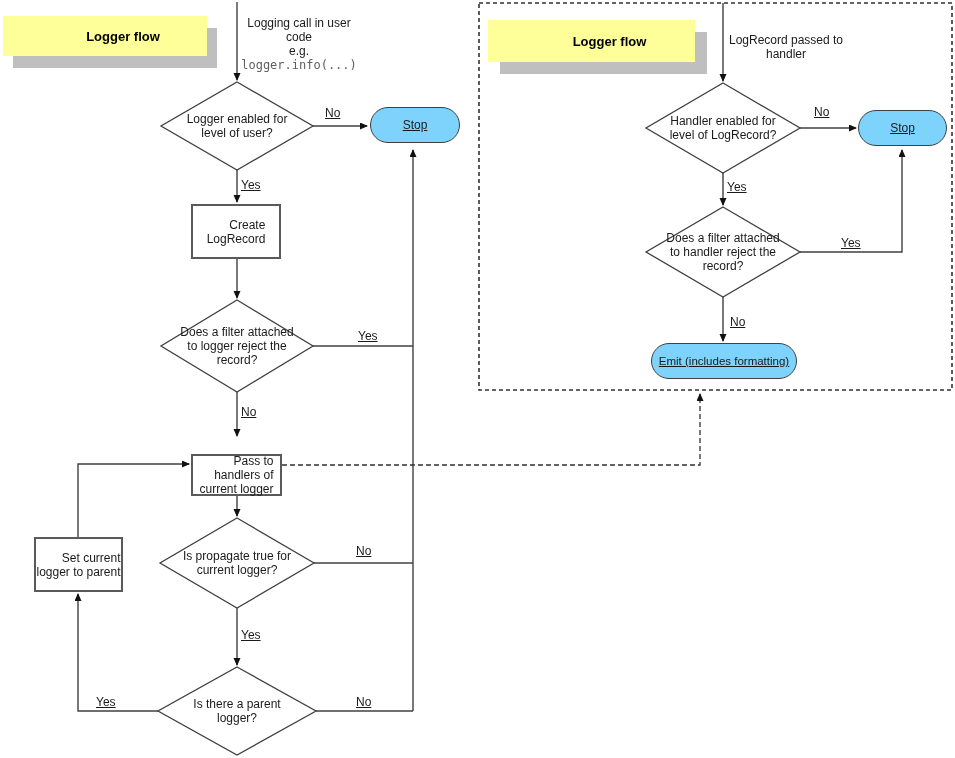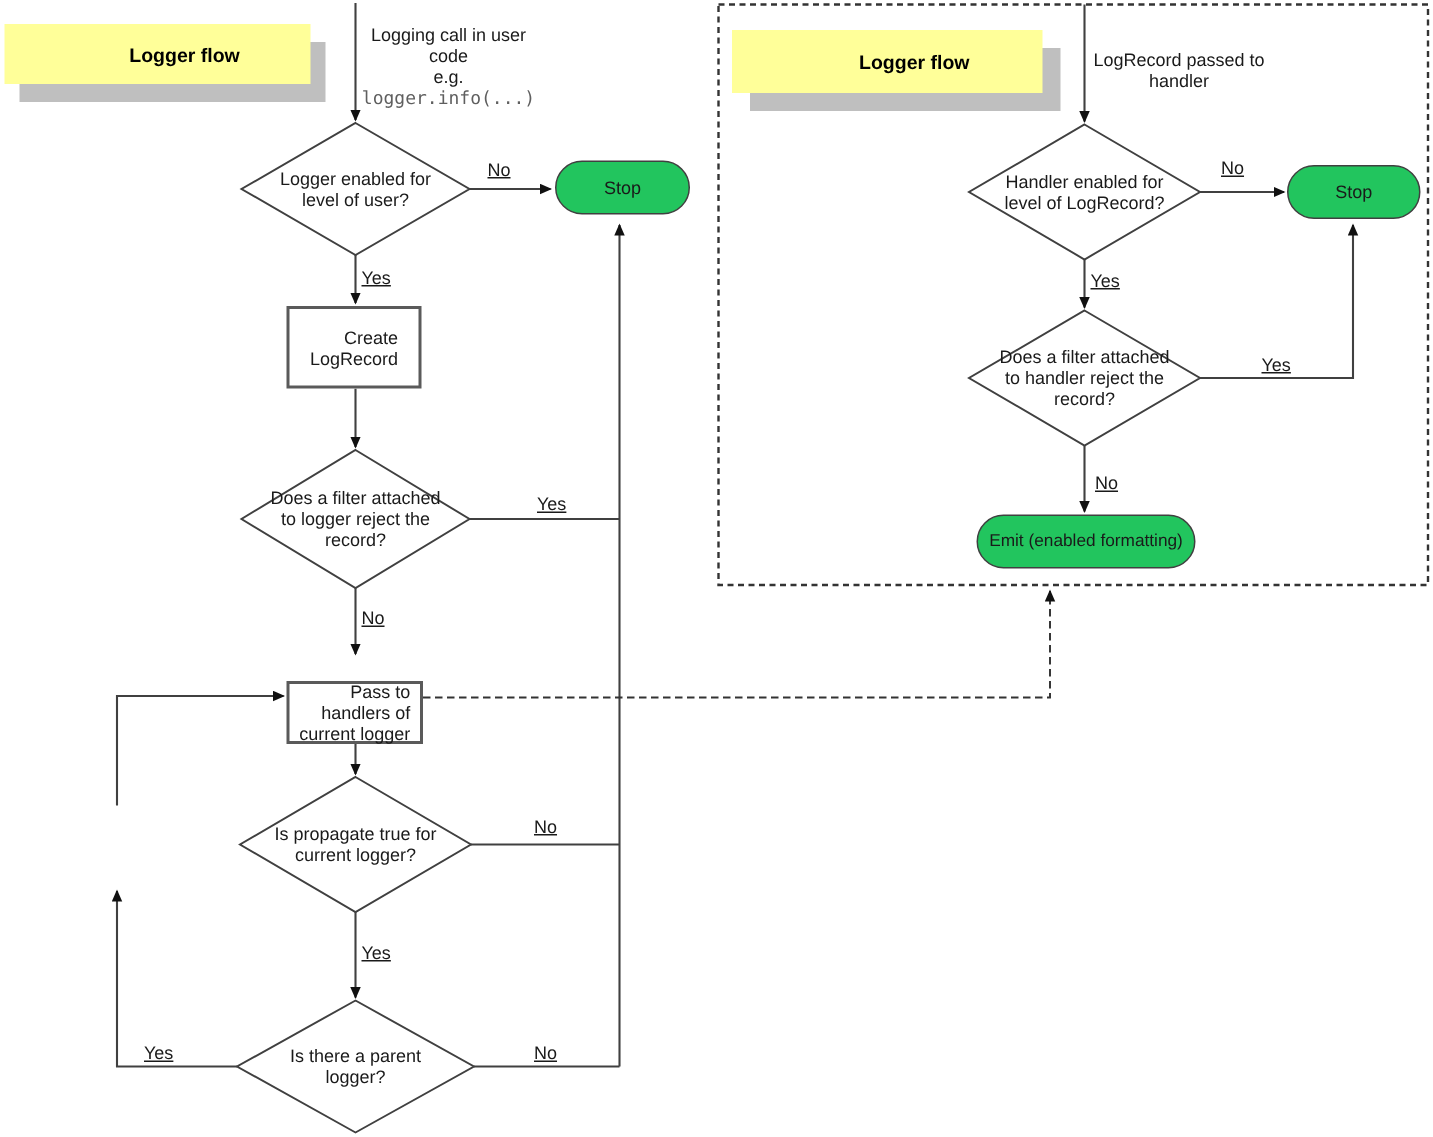--- a/index.html
+++ b/index.html
@@ -3,22 +3,22 @@
 <meta charset="utf-8">
 <style>
   html,body{margin:0;padding:0;background:#ffffff;}
   #canvas{position:relative;width:955px;height:758px;background:#ffffff;
           font-family:"Liberation Sans",sans-serif;color:#1a1a1a;overflow:hidden;}
   #wires{position:absolute;left:0;top:0;z-index:1;}
   .node,.elabel,.entry,.seclabel,.secshadow{position:absolute;z-index:2;box-sizing:border-box;}
   .pre{white-space:pre-line;}
   .box{background:#ffffff;border:2px solid #5a5a5a;display:flex;align-items:center;justify-content:center;
        text-align:right;font-size:12px;line-height:14px;}
-  .pill{background:#22c55e;border:1.5px solid #404040;border-radius:18px;display:flex;align-items:center;
-        justify-content:center;text-align:right;font-size:12px;line-height:14px;white-space:nowrap;}
+  .pill{background:#7dd3fc;border:1.5px solid #404040;border-radius:18px;display:flex;align-items:center;
+        justify-content:center;text-align:right;font-size:12px;line-height:14px;white-space:nowrap;text-decoration:underline;}
   .dlabel{display:flex;align-items:center;justify-content:center;text-align:center;
           font-size:12px;line-height:14px;z-index:3;position:absolute;}
   .elabel{font-size:12px;line-height:13px;text-decoration:underline;}
   .entry{text-align:center;font-size:12px;line-height:14px;}
   .entry .code{font-family:"DejaVu Sans Mono",monospace;font-size:12px;color:#5f5f5f;white-space:nowrap;}
   .secshadow{background:#bfbfbf;}
   .seclabel{background:#ffff99;display:flex;align-items:center;justify-content:center;
             font-weight:bold;font-size:13px;color:#000;padding-left:36px;}
 </style>
 </head>
@@ -89,29 +89,31 @@
   <div class="dlabel pre" style="left:161px;top:300px;width:152px;height:92px;">Does a filter attached
 to logger reject the
 record?</div>
   <div class="node box pre" style="left:191px;top:454px;width:91px;height:42px;">Pass to
 handlers of
 current logger</div>
   <div class="dlabel pre" style="left:158px;top:667px;width:158px;height:88px;">Is there a parent
 logger?</div>
   <div class="dlabel pre" style="left:160px;top:518px;width:154px;height:90px;">Is propagate true for
 current logger?</div>
+  <div class="node box pre" style="left:34px;top:537px;width:89px;height:55px;">Set current
+logger to parent</div>
   <div class="node pill" style="left:370px;top:107px;width:90px;height:36px;">Stop</div>
 
   <div class="dlabel pre" style="left:646px;top:83px;width:154px;height:90px;">Handler enabled for
 level of LogRecord?</div>
   <div class="dlabel pre" style="left:646px;top:207px;width:154px;height:90px;">Does a filter attached
 to handler reject the
 record?</div>
   <div class="node pill" style="left:858px;top:110px;width:89px;height:36px;">Stop</div>
-  <div class="node pill" style="left:651px;top:343px;width:146px;height:36px;font-size:11.5px;">Emit (enabled formatting)</div>
+  <div class="node pill" style="left:651px;top:343px;width:146px;height:36px;font-size:11.5px;">Emit (includes formatting)</div>
 
   <div class="elabel" style="left:325px;top:107px;">No</div>
   <div class="elabel" style="left:241px;top:179px;">Yes</div>
   <div class="elabel" style="left:358px;top:330px;">Yes</div>
   <div class="elabel" style="left:241px;top:406px;">No</div>
   <div class="elabel" style="left:356px;top:545px;">No</div>
   <div class="elabel" style="left:241px;top:629px;">Yes</div>
   <div class="elabel" style="left:96px;top:696px;">Yes</div>
   <div class="elabel" style="left:356px;top:696px;">No</div>
 

